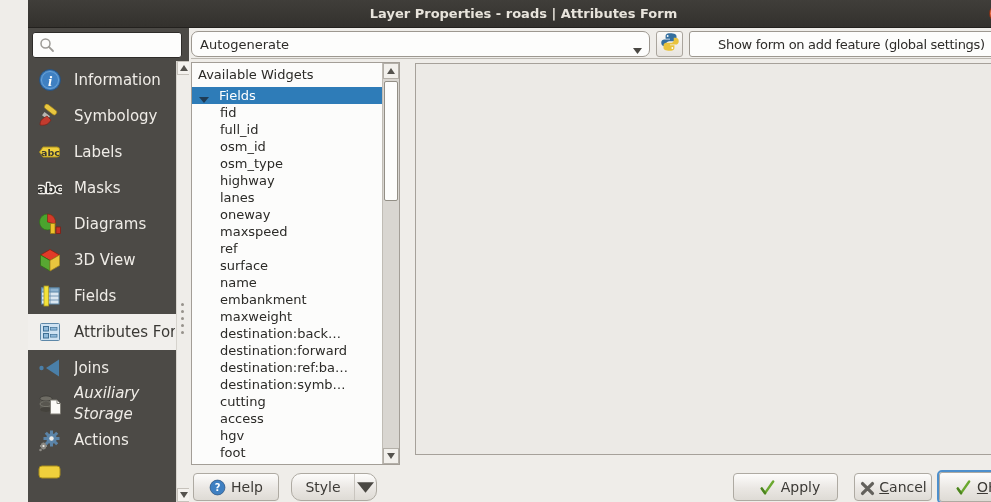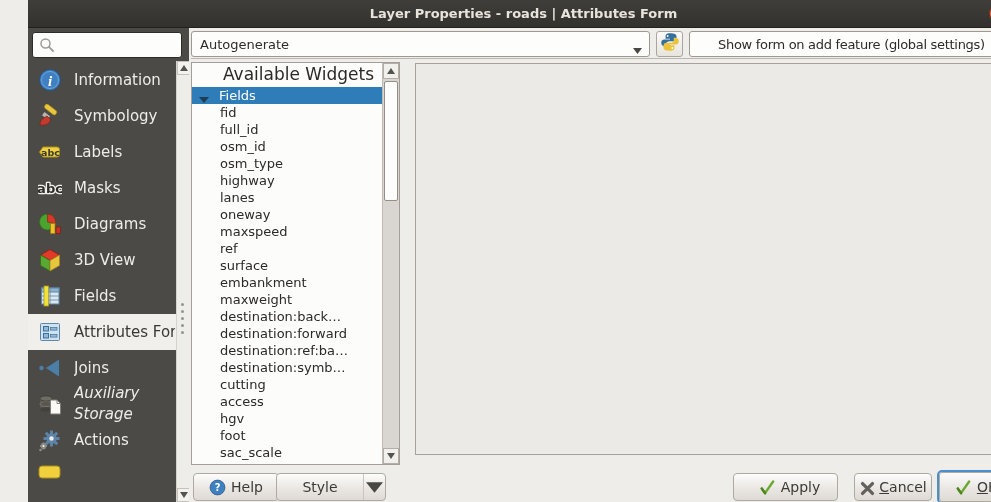--- a/index.html
+++ b/index.html
@@ -39,33 +39,33 @@
   .side-scroll .arrbox.up { top:0; }
   .side-scroll .arrbox.down { bottom:0; }
   .splitter-dots { position:absolute; left:4px; top:238px; width:4px; }
   .splitter-dots i { display:block; width:3px; height:3px; border-radius:50%; background:#97938c; margin:4px 0; }
 
   
   .combo { position:absolute; height:26px; background:#fdfdfc; border:1px solid #9d9890;
     border-radius:3px; font-size:13px; color:#2e2c29; display:flex; align-items:center;
     padding:0 22px 0 8px; cursor:pointer; white-space:nowrap; overflow:hidden; }
   .combo .carrow { position:absolute; right:7px; top:10px; }
-  .combo1 { left:163px; top:31px; width:459px; }
+  .combo1 { left:163px; top:31px; width:459px;border-radius:7px; }
   .combo2 { left:661px; top:31px; width:324px; letter-spacing:-0.3px;padding-left:28px; }
   .pybtn { position:absolute; left:628px; top:31px; width:27px; height:26px;
     background:linear-gradient(#fbfaf8,#e7e4df); border:1px solid #aaa59d; border-radius:3px;
     display:flex; align-items:center; justify-content:center; cursor:pointer; }
   .pybtn svg { width:20px; height:20px; }
   .frameline { position:absolute; left:163px; top:58px; width:822px; height:1px; background:#bcb8b1; }
 
   
   .wpanel { position:absolute; left:163px; top:62px; width:209px; height:403px;
     background:#fcfcfb; border:1px solid #a39e97; }
-  .wheader { height:24px; line-height:23px; padding-left:6px; font-size:17px; color:#2b2a27;
-    background:#fcfcfb;text-align:center; }
+  .wheader { height:24px; line-height:23px; padding-left:6px; font-size:13px; color:#2b2a27;
+    background:#fcfcfb; }
   .wtree { position:absolute; left:0; top:24px; right:17px; bottom:0; overflow:hidden; }
   .trow { height:17px; line-height:17px; font-size:13px; color:#2b2a27; white-space:nowrap; cursor:pointer; }
   .trow.root { background:#2e7cb8; color:#ffffff; position:relative; padding-left:27px; }
   .trow.root .exp { position:absolute; left:7px; top:4px; }
   .trow.field { padding-left:28px; }
   .wscroll { position:absolute; right:0; top:0; bottom:0; width:17px; background:#d9d6d1;
     border-left:1px solid #c0bcb5; }
   .wscroll .sbtn { position:absolute; left:0; width:16px; height:16px; background:#f2f0ec;
     border:1px solid #b3afa8; display:flex; align-items:center; justify-content:center; }
   .wscroll .sbtn.up { top:0; }
@@ -77,21 +77,21 @@
   .formpanel { position:absolute; left:387px; top:63px; width:598px; height:392px;
     background:#eceae6; border:1px solid #a6a19a; }
 
   
   .btn { position:absolute; height:28px; background:linear-gradient(#fdfcfb,#eae7e3 55%,#dedbd5);
     border:1px solid #aeaaa2; border-radius:4px; font-size:14px; color:#3c3a36;
     display:flex; align-items:center; justify-content:center; gap:5px; cursor:pointer; }
   .btn svg { width:17px; height:17px; }
   .btn u { text-decoration:underline; }
   .btn-help { left:165px; top:473px; width:86px; }
-  .btn-style { left:248px; top:473px; width:110px; padding-right:22px; }
+  .btn-style { left:263px; top:473px; width:86px; padding-right:22px;border-radius:10px; }
   .btn-style .dsec { position:absolute; right:0; top:0; bottom:0; width:22px;
     border-left:1px solid #c9c5bf; display:flex; align-items:center; justify-content:center; }
   .btn-apply { left:705px; top:473px; width:105px;padding-left:8px; }
   .btn-cancel { left:826px; top:473px; width:78px; }
   .btn-ok { left:911px; top:472px; width:74px; height:30px; outline:2px solid #4d8fcc; outline-offset:0px; border-radius:3px; }
 </style>
 </head>
 <body>
 
 <div class="app">
@@ -346,20 +346,23 @@
           </div>
 
           <div class="trow field">
             <span>ref</span>
           </div>
 
           <div class="trow field">
             <span>surface</span>
           </div>
 
+          <div class="trow field">
+            <span>name</span>
+          </div>
 
           <div class="trow field">
             <span>embankment</span>
           </div>
 
           <div class="trow field">
             <span>maxweight</span>
           </div>
 
           <div class="trow field">

